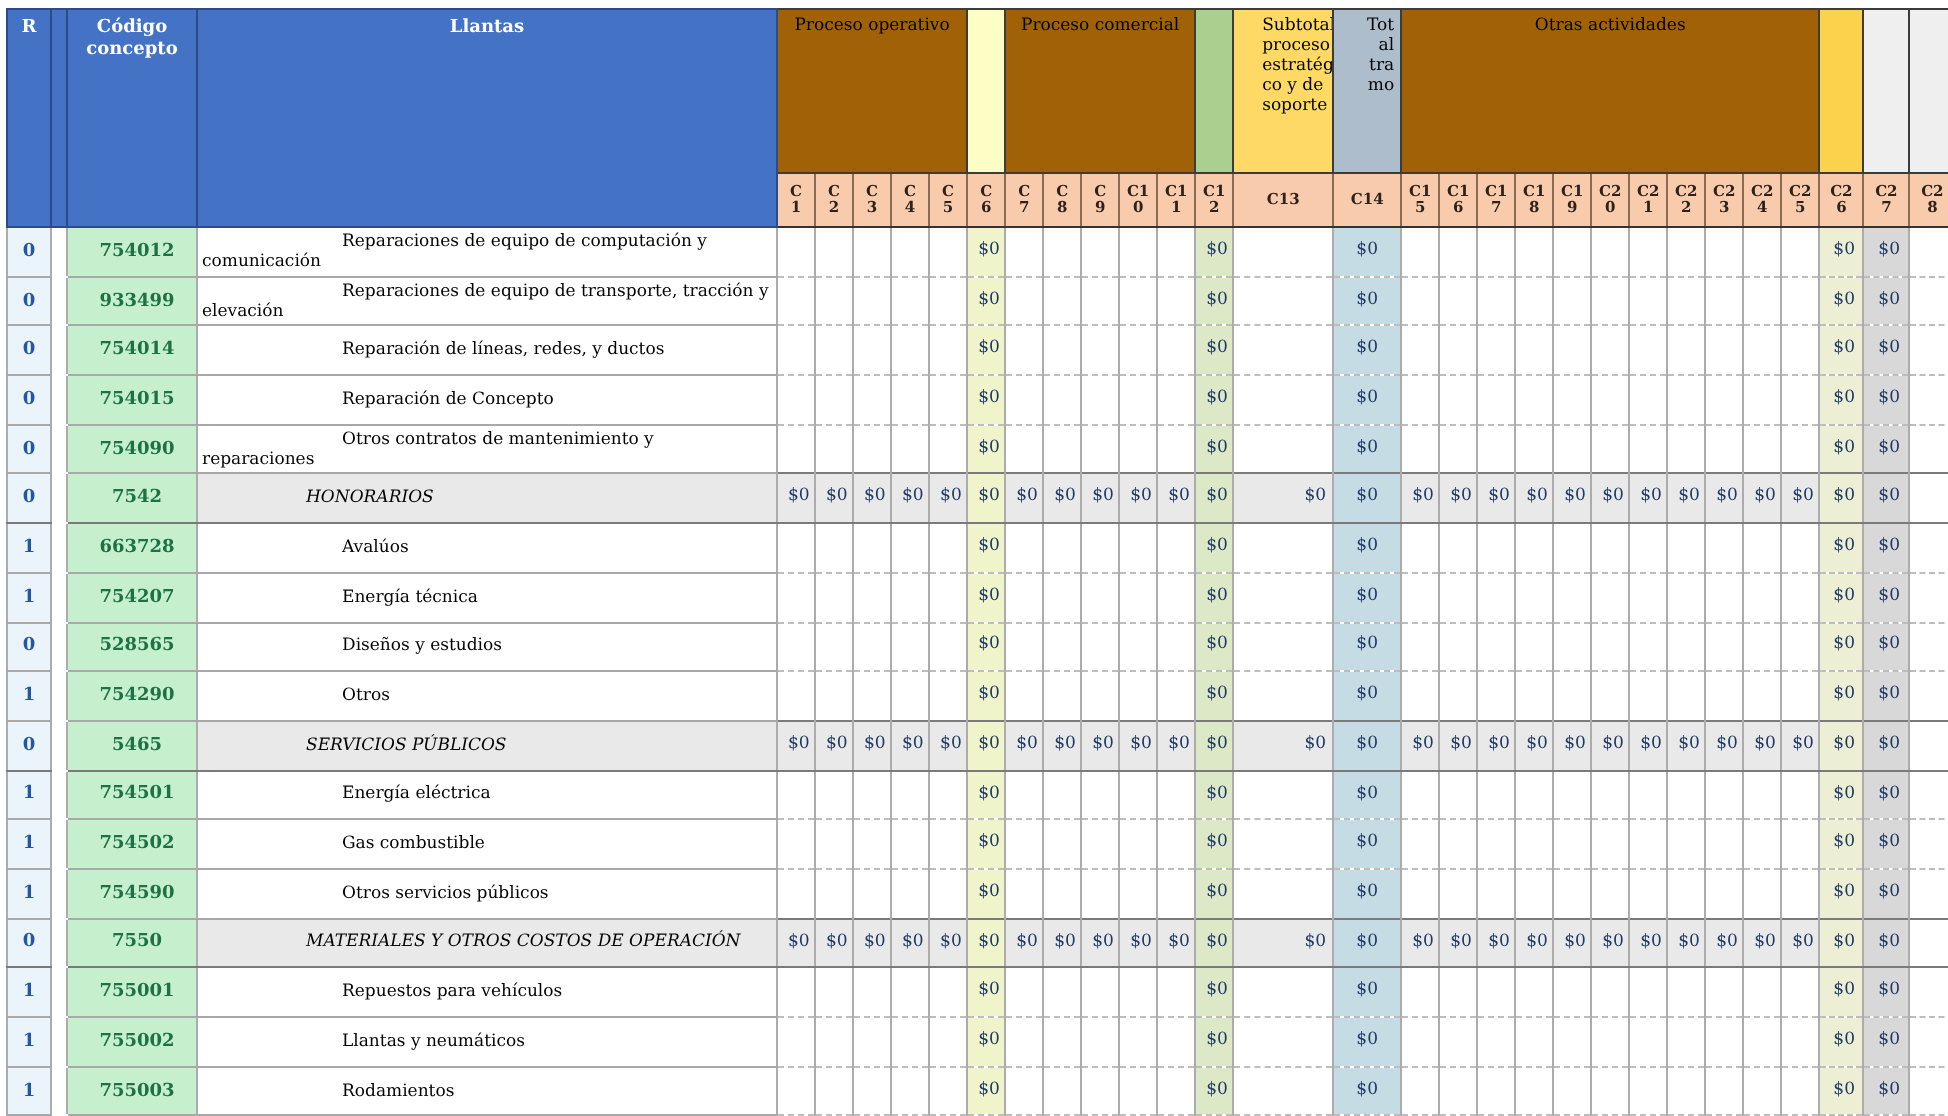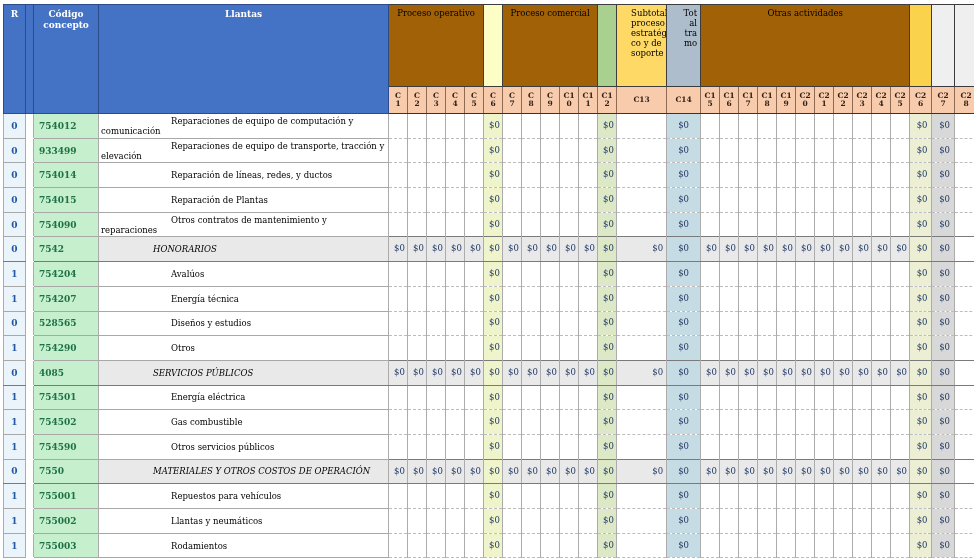--- a/index.html
+++ b/index.html
@@ -40,21 +40,21 @@
     text-align:center;border:1px solid #8c6b52;border-bottom:1px solid #333;
     line-height:1.1;height:26px;
   }
 
   
   tbody tr{height:24.7px;}
   tbody td{border:1px solid #ACACAC;border-top:1px dashed #BDBDBD;border-bottom:1px dashed #BDBDBD;font-size:8.5px;}
   td.rcell{background:#EAF4FA;color:#2257A4;font-weight:bold;font-size:9px;text-align:center;
            border-top:1px solid #A8A8A8;border-bottom:1px solid #A8A8A8;}
   td.spcell{background:#ffffff;border-top:1px solid #fff;border-bottom:1px solid #fff;}
-  td.codcell{background:#C6EFCE;color:#1E7145;font-weight:bold;font-size:9px;text-align:left;padding-left:5px;
+  td.codcell{background:#C6EFCE;color:#1E7145;font-weight:bold;font-size:9px;text-align:center;padding-left:5px;
              border-top:1px solid #A8A8A8;border-bottom:1px solid #A8A8A8;margin-left:36px;}
   td.concell{background:#ffffff;color:#000;text-align:left;padding:1px 3px 1px 2px;line-height:1.18;
              border-top:1px solid #A8A8A8;border-bottom:1px solid #A8A8A8;}
   .ind{display:block;text-indent:70px;}
   .ind.sum{text-indent:52px;font-style:italic;}
   td.val{color:#1F3864;text-align:center;line-height:1.15;}
   .brk{display:inline-block;width:8px;word-break:break-all;line-height:1.15;}
   td.c13cell{text-align:right;padding-right:3px;}
   td.c14cell{text-align:center;}
   td.bg-c6{background:#EFF4CB;}
@@ -259,21 +259,21 @@
         <td class="val"></td>
         <td class="val bg-c26"><span class="brk">$0</span></td>
         <td class="val bg-c27"><span class="brk">$0</span></td>
         <td class="val"></td>
       </tr>
       <tr class="detail">
         <td class="rcell">0</td>
         <td class="spcell"></td>
         <td class="codcell">754015</td>
         <td class="concell">
-          <span class="ind">Reparación de Plantas</span>
+          <span class="ind">Reparación de Concepto</span>
         </td>
         <td class="val"></td>
         <td class="val"></td>
         <td class="val"></td>
         <td class="val"></td>
         <td class="val"></td>
         <td class="val bg-c6"><span class="brk">$0</span></td>
         <td class="val"></td>
         <td class="val"></td>
         <td class="val"></td>
@@ -365,21 +365,21 @@
         <td class="val sumbg"><span class="brk">$0</span></td>
         <td class="val sumbg"><span class="brk">$0</span></td>
         <td class="val sumbg"><span class="brk">$0</span></td>
         <td class="val bg-c26"><span class="brk">$0</span></td>
         <td class="val bg-c27"><span class="brk">$0</span></td>
         <td class="val"></td>
       </tr>
       <tr class="detail">
         <td class="rcell">1</td>
         <td class="spcell"></td>
-        <td class="codcell">754204</td>
+        <td class="codcell">663728</td>
         <td class="concell">
           <span class="ind">Avalúos</span>
         </td>
         <td class="val"></td>
         <td class="val"></td>
         <td class="val"></td>
         <td class="val"></td>
         <td class="val"></td>
         <td class="val bg-c6"><span class="brk">$0</span></td>
         <td class="val"></td>
@@ -509,21 +509,21 @@
         <td class="val"></td>
         <td class="val"></td>
         <td class="val"></td>
         <td class="val bg-c26"><span class="brk">$0</span></td>
         <td class="val bg-c27"><span class="brk">$0</span></td>
         <td class="val"></td>
       </tr>
       <tr class="summary">
         <td class="rcell">0</td>
         <td class="spcell"></td>
-        <td class="codcell">4085</td>
+        <td class="codcell">5465</td>
         <td class="concell sumbg">
           <span class="ind sum">SERVICIOS PÚBLICOS</span>
         </td>
         <td class="val sumbg"><span class="brk">$0</span></td>
         <td class="val sumbg"><span class="brk">$0</span></td>
         <td class="val sumbg"><span class="brk">$0</span></td>
         <td class="val sumbg"><span class="brk">$0</span></td>
         <td class="val sumbg"><span class="brk">$0</span></td>
         <td class="val bg-c6"><span class="brk">$0</span></td>
         <td class="val sumbg"><span class="brk">$0</span></td>

